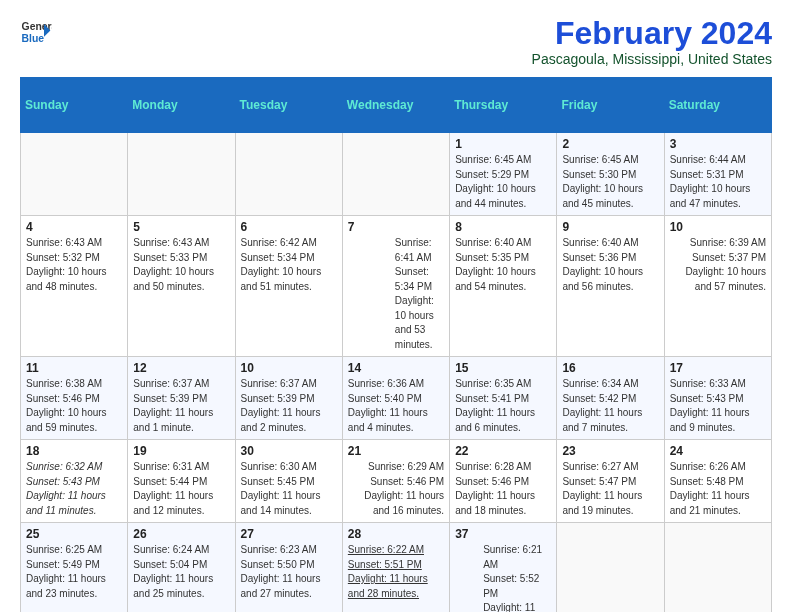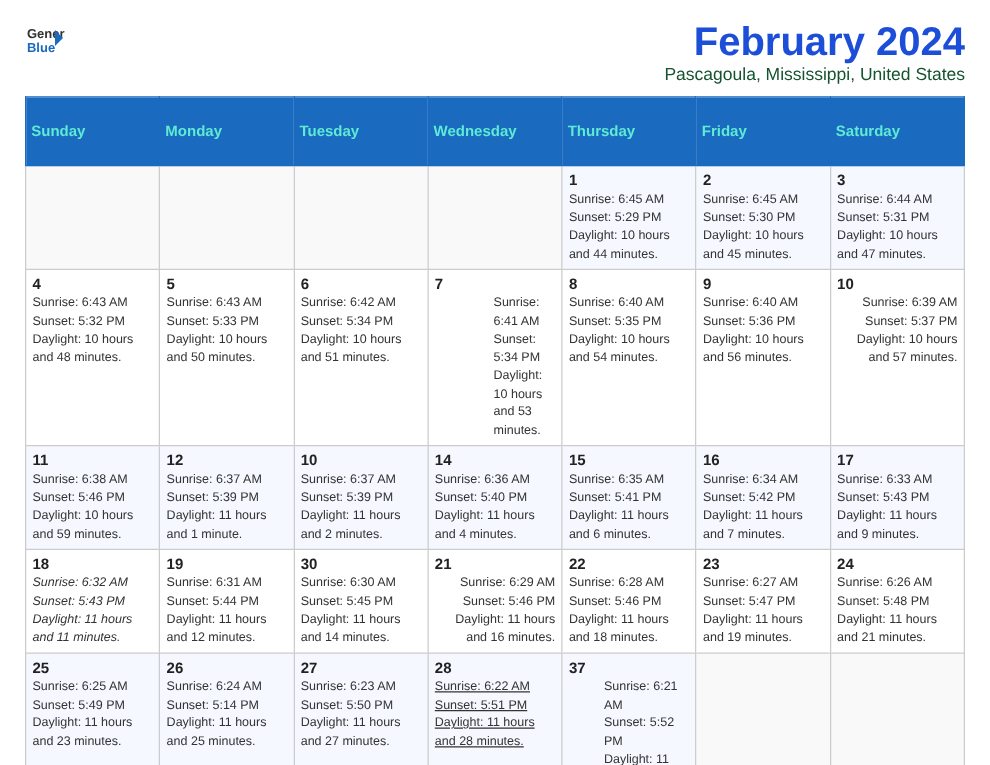--- a/index.html
+++ b/index.html
@@ -271,21 +271,21 @@
       <tr>
         <td>
           <div class="day-number">25</div>
           <div class="day-detail" style="white-space: pre-line;">Sunrise: 6:25 AM
 Sunset: 5:49 PM
 Daylight: 11 hours and 23 minutes.</div>
         </td>
         <td>
           <div class="day-number">26</div>
           <div class="day-detail" style="white-space: pre-line;">Sunrise: 6:24 AM
-Sunset: 5:14 PM
+Sunset: 5:04 PM
 Daylight: 11 hours and 25 minutes.</div>
         </td>
         <td>
           <div class="day-number">27</div>
           <div class="day-detail" style="white-space: pre-line;">Sunrise: 6:23 AM
 Sunset: 5:50 PM
 Daylight: 11 hours and 27 minutes.</div>
         </td>
         <td>
           <div class="day-number">28</div>

